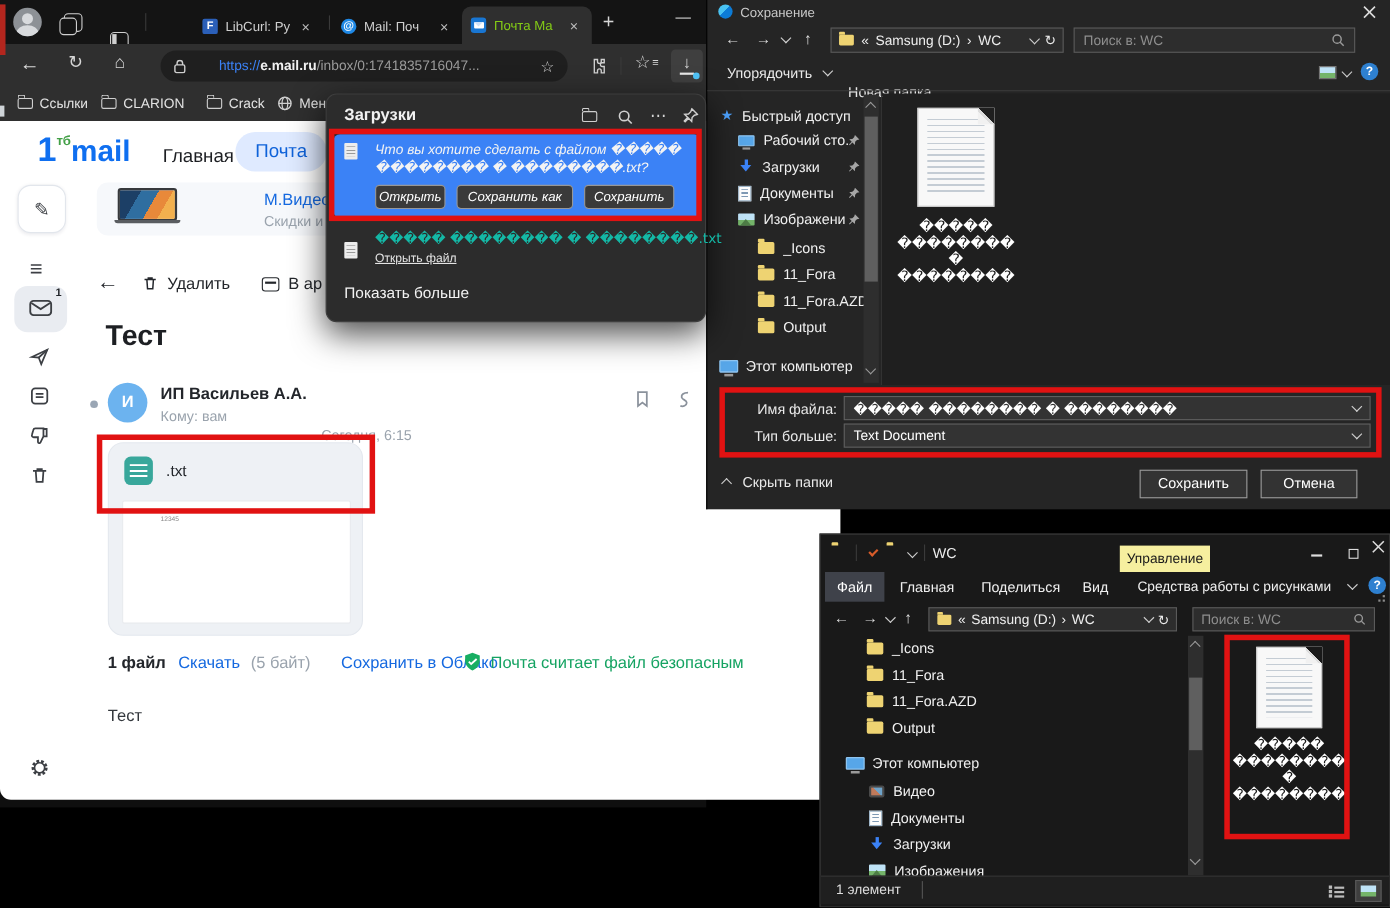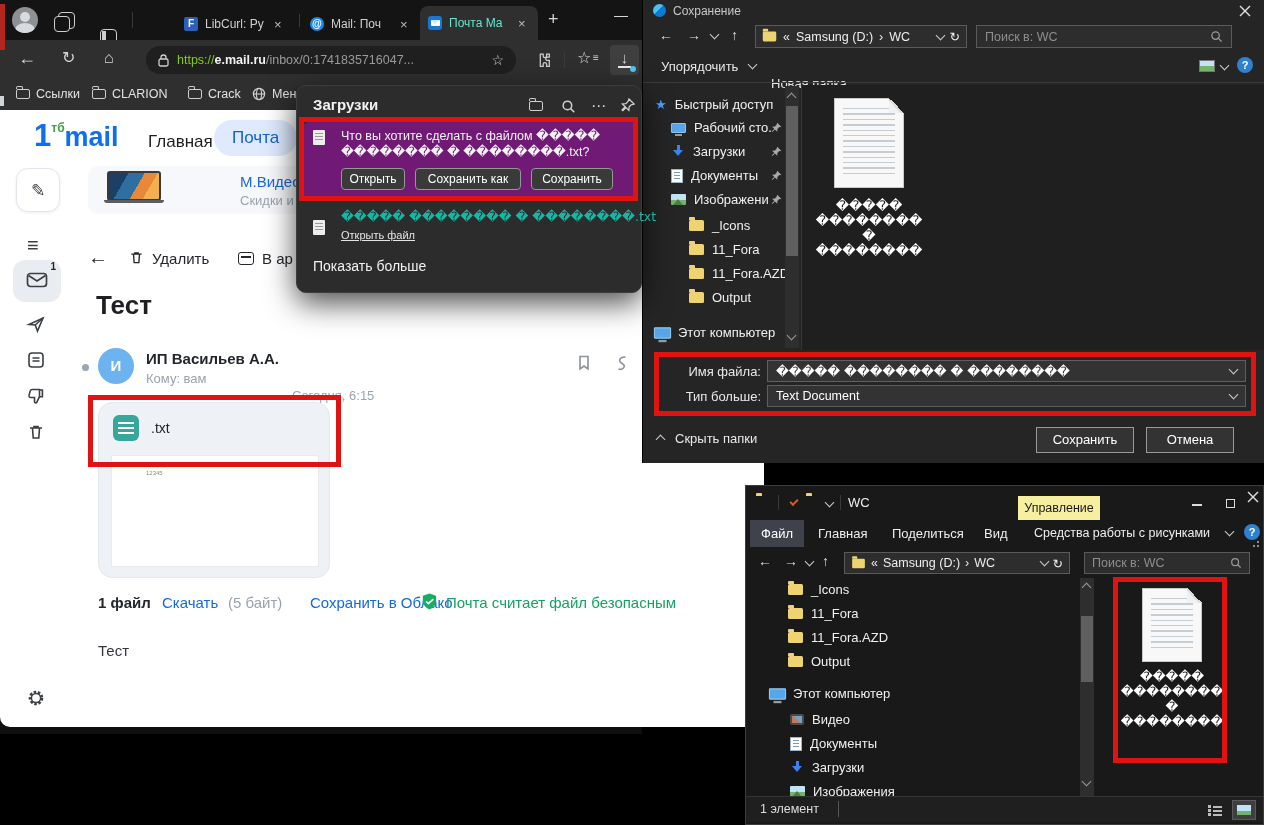--- a/index.html
+++ b/index.html
@@ -45,21 +45,21 @@
   .avatar::before{content:"";position:absolute;left:8px;top:5px;width:10px;height:10px;border-radius:50%;background:#d8dadd;}
   .avatar::after{content:"";position:absolute;left:3px;top:16px;width:20px;height:14px;border-radius:50%;background:#d8dadd;}
   .sqico{width:17px;height:17px;border:1.6px solid #cfcfcf;border-radius:4px;position:relative;}
   .sqico.layers::before{content:"";position:absolute;left:-5px;top:3px;width:14px;height:14px;border:1.6px solid #cfcfcf;border-radius:4px;background:#141414;}
   .sqico.vtabs::before{content:"";position:absolute;left:1px;top:1px;width:4px;height:11px;background:#cfcfcf;}
   .pintab{width:18px;height:14px;background:#ffb400;border-radius:2px;position:relative;overflow:hidden;}
   .pintab::before{content:"";position:absolute;left:0;top:0;border-left:9px solid transparent;border-right:9px solid transparent;border-top:8px solid #e3561e;}
   .tab{top:8px;height:32px;display:flex;align-items:center;gap:7px;padding:0 8px;overflow:hidden;}
   .tab.active{top:6px;height:34px;background:#2f2f2f;border-radius:8px 8px 0 0;}
   .tab .title{font-size:12px;color:#cfcfcf;white-space:nowrap;overflow:hidden;width:62px;}
-  .tab.active .title{color:#5eead4;}
+  .tab.active .title{color:#84cc16;}
   .tab .x{font-size:13px;color:#bdbdbd;}
   .fav-f{width:14px;height:14px;background:#2b5fb8;color:#fff;font-size:10px;font-weight:bold;text-align:center;line-height:14px;border-radius:2px;flex:0 0 auto;}
   .fav-at{width:14px;height:14px;background:#1e88e5;color:#fff;font-size:10px;font-weight:bold;text-align:center;line-height:14px;border-radius:50%;flex:0 0 auto;}
   .fav-env{width:14px;height:14px;background:#1976d2;border-radius:3px;position:relative;flex:0 0 auto;}
   .fav-env::before{content:"";position:absolute;left:2.5px;top:4px;width:9px;height:6px;background:#fff;border-radius:1px;}
   .fav-env::after{content:"";position:absolute;left:2.5px;top:4px;border-left:4.5px solid transparent;border-right:4.5px solid transparent;border-top:4px solid #cfe3fa;}
   .toolbar{left:0;top:40px;width:100%;height:40px;background:#2f2f2f;}
   .urlpill{left:146px;top:6px;width:370px;height:28px;background:#1f1f1f;border-radius:14px;display:flex;align-items:center;padding:0 12px;gap:8px;}
   .urlpill .u{font-size:12.5px;white-space:nowrap;overflow:hidden;}
   .dlbtn{left:610px;top:5px;width:29px;height:30px;background:#3f3f3f;border-radius:4px;text-align:center;}
@@ -92,21 +92,21 @@
   .blue{color:#1569e0;}
   .gray{color:#9aa3ad;}
   .green{color:#15a362;}
   .darkt{color:#23262b;}
   .archico{width:16px;height:13px;border:1.6px solid #23262b;border-radius:3px;position:relative;margin-top:3px;}
   .archico::before{content:"";position:absolute;left:2px;right:2px;top:3px;height:1.6px;background:#23262b;}
 
   
   #dlpopup{left:296px;top:85px;width:346px;height:208px;background:#2c2c2c;border:1px solid #3d3d3d;border-radius:10px;box-shadow:0 10px 30px rgba(0,0,0,.7);z-index:50;}
   #dlpopup .hd{font-size:15px;font-weight:700;color:#f2f2f2;}
-  .dlitem1{left:6px;top:36px;width:334px;height:76px;background:#701a75;border-radius:6px;}
+  .dlitem1{left:6px;top:36px;width:334px;height:76px;background:#3b82f6;border-radius:6px;font-style:italic;}
   .dlprompt{font-size:12.5px;line-height:16px;color:#f3f3f3;}
   .dlbtn2{height:22px;border:1px solid #979797;border-radius:4px;background:#3a3a3a;color:#fff;font-size:12px;text-align:center;line-height:20px;}
   .dlname{font-size:12.5px;color:#14b8a6;white-space:nowrap;}
   .dllink{font-size:11px;color:#e4e4e4;text-decoration:underline;}
   .showmore{font-size:14px;color:#f2f2f2;}
   .pinsvg{display:block;}
 
   
   .redbox{border:5px solid #e11212;z-index:100;pointer-events:none;}
 
@@ -193,21 +193,21 @@
     <div class="toolbar abs">
       <div class="abs g" style="left:18px;top:9px;font-size:18px;">←</div>
       <div class="abs g" style="left:62px;top:10px;font-size:16px;">↻</div>
       <div class="abs g" style="left:104px;top:10px;font-size:16px;">⌂</div>
       <div class="urlpill abs">
         <svg width="11" height="13" viewBox="0 0 11 13">
             <rect x="1" y="5" width="9" height="7" rx="1.5" fill="none" stroke="#cfcfcf" stroke-width="1.3"></rect>
             <path d="M3 5V3.5a2.5 2.5 0 0 1 5 0V5" fill="none" stroke="#cfcfcf" stroke-width="1.3"></path>
           </svg>
         <span class="u" style="flex:1;">
-          <span style="color:#84cc16;">https://</span><span style="color:#f1f1f1;font-weight:bold;">e.mail.ru</span><span style="color:#9b9b9b;">/inbox/0:1741835716047...</span>
+          <span style="color:#3b82f6;margin-left:22px;">https://</span><span style="color:#f1f1f1;font-weight:bold;">e.mail.ru</span><span style="color:#9b9b9b;">/inbox/0:1741835716047...</span>
         </span>
         <span class="g" style="font-size:14px;">☆</span>
       </div>
       <svg class="abs" style="left:534px;top:11px;" width="18" height="18" viewBox="0 0 20 20">
           <path d="M7 3.5h3.2v2a1.9 1.9 0 1 0 3.8 0v-2H17v3.2h-2a1.9 1.9 0 1 0 0 3.8h2V17h-3v-2.2a1.9 1.9 0 1 0-3.8 0V17H7z" fill="none" stroke="#cfcfcf" stroke-width="1.4"></path>
         </svg>
       <div class="vline abs" style="left:564px;top:12px;height:16px;"></div>
       <div class="abs g" style="left:577px;top:10px;font-size:16px;">☆</div>
       <div class="abs g" style="left:593px;top:13px;font-size:10px;">≡</div>
       <div class="dlbtn abs">

